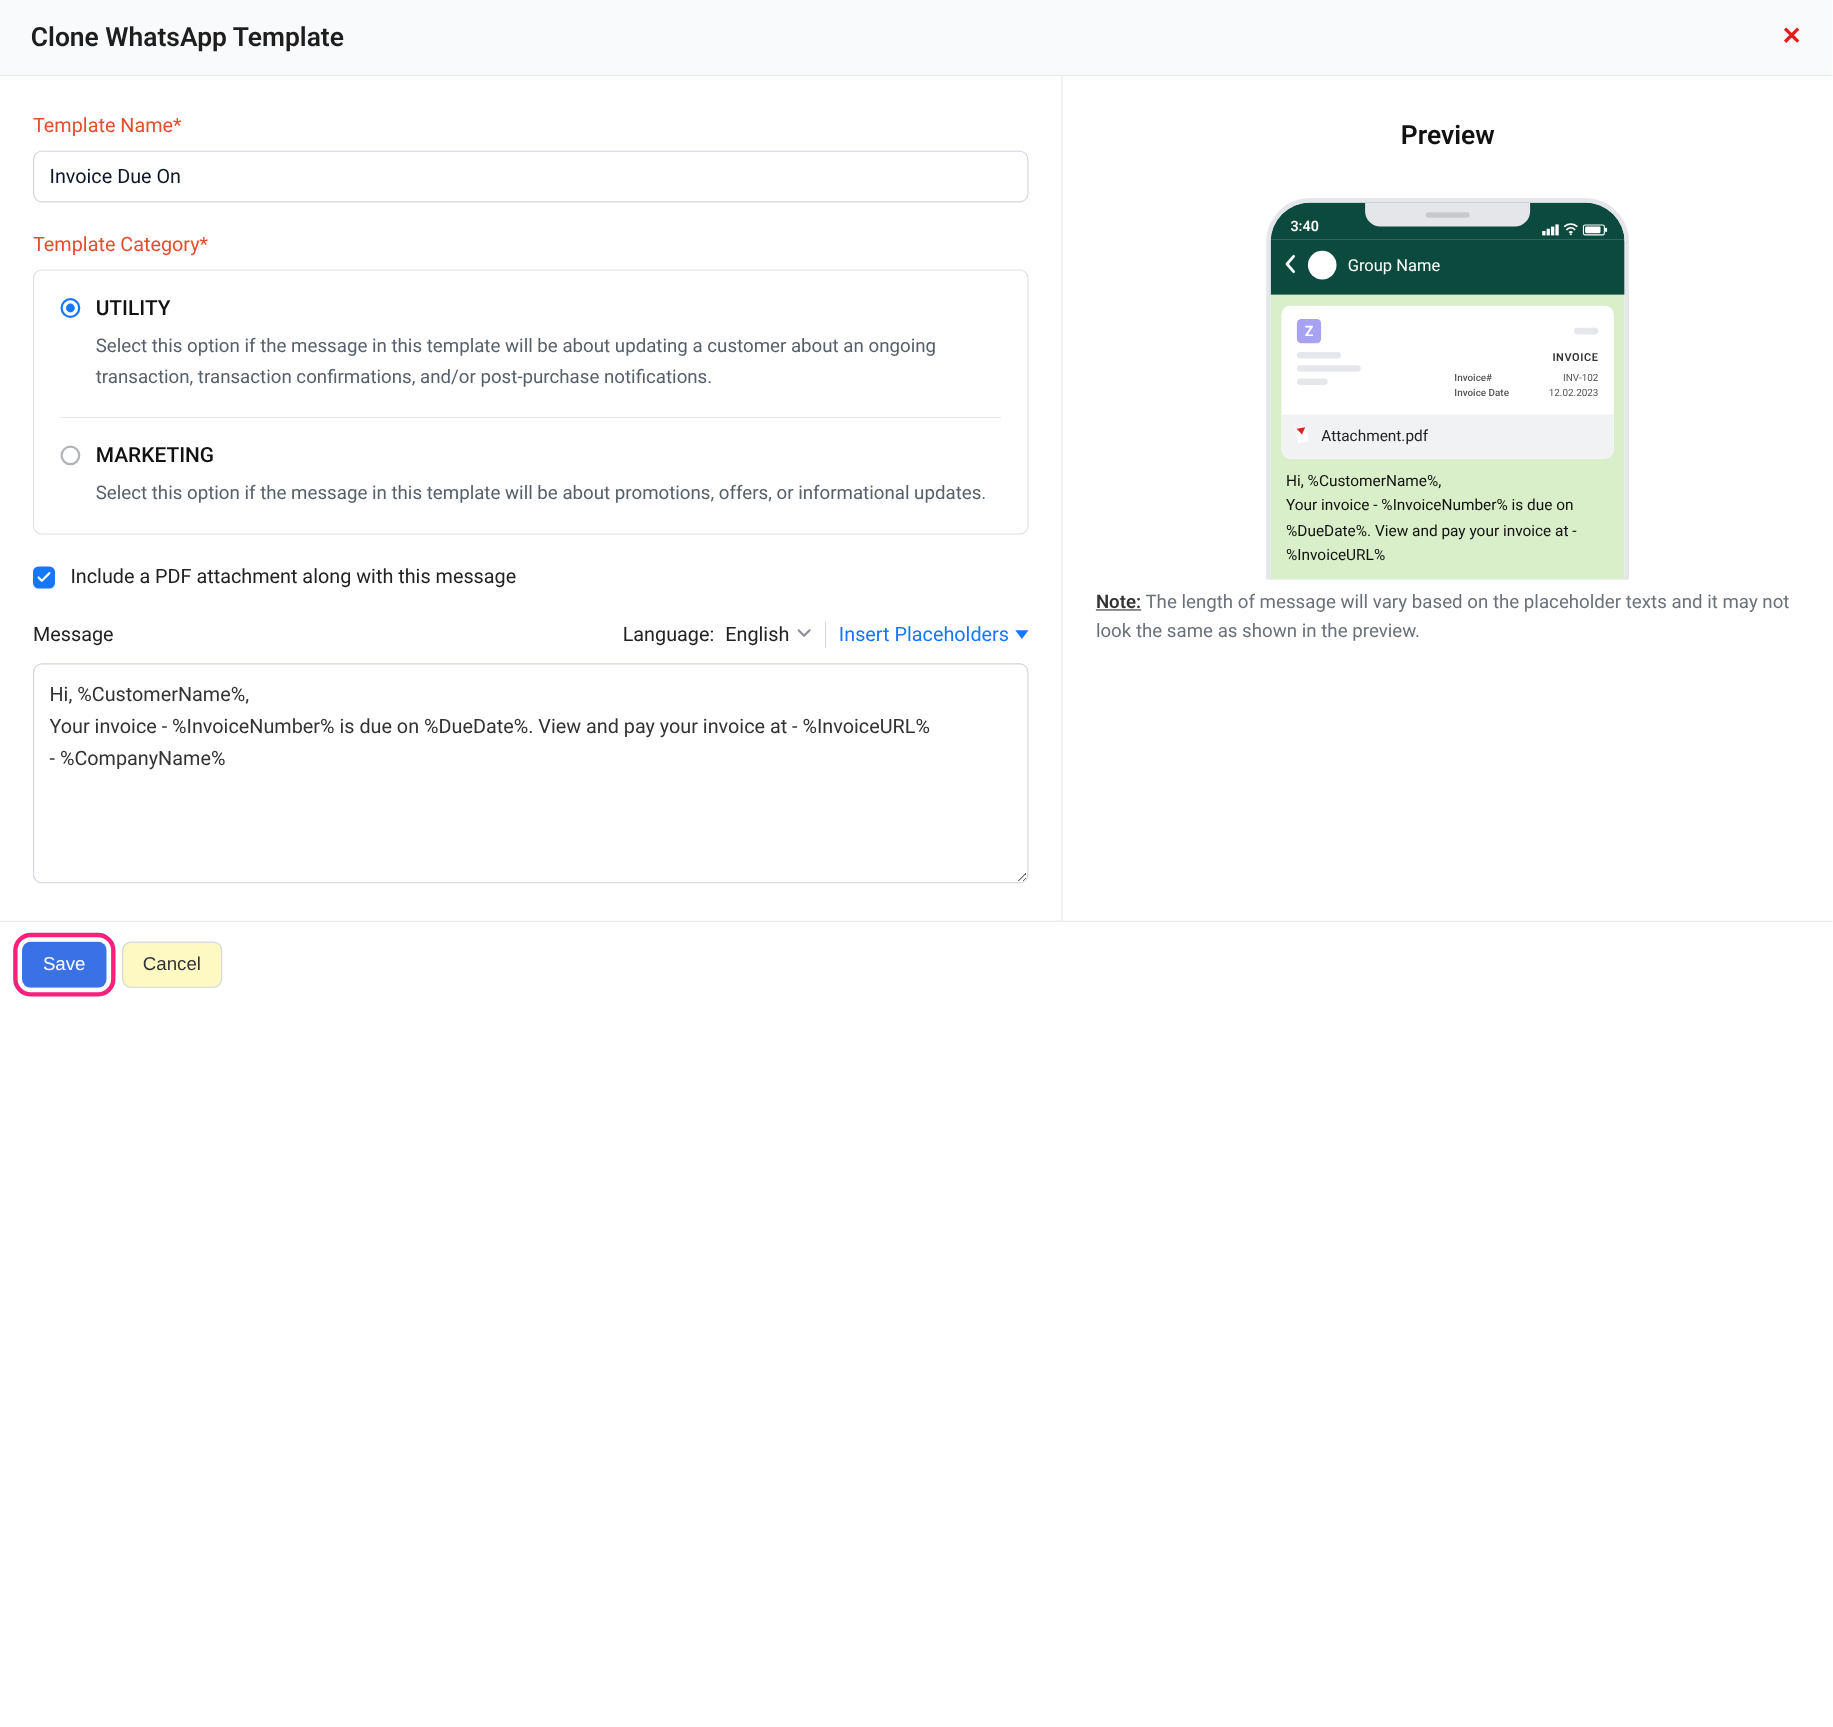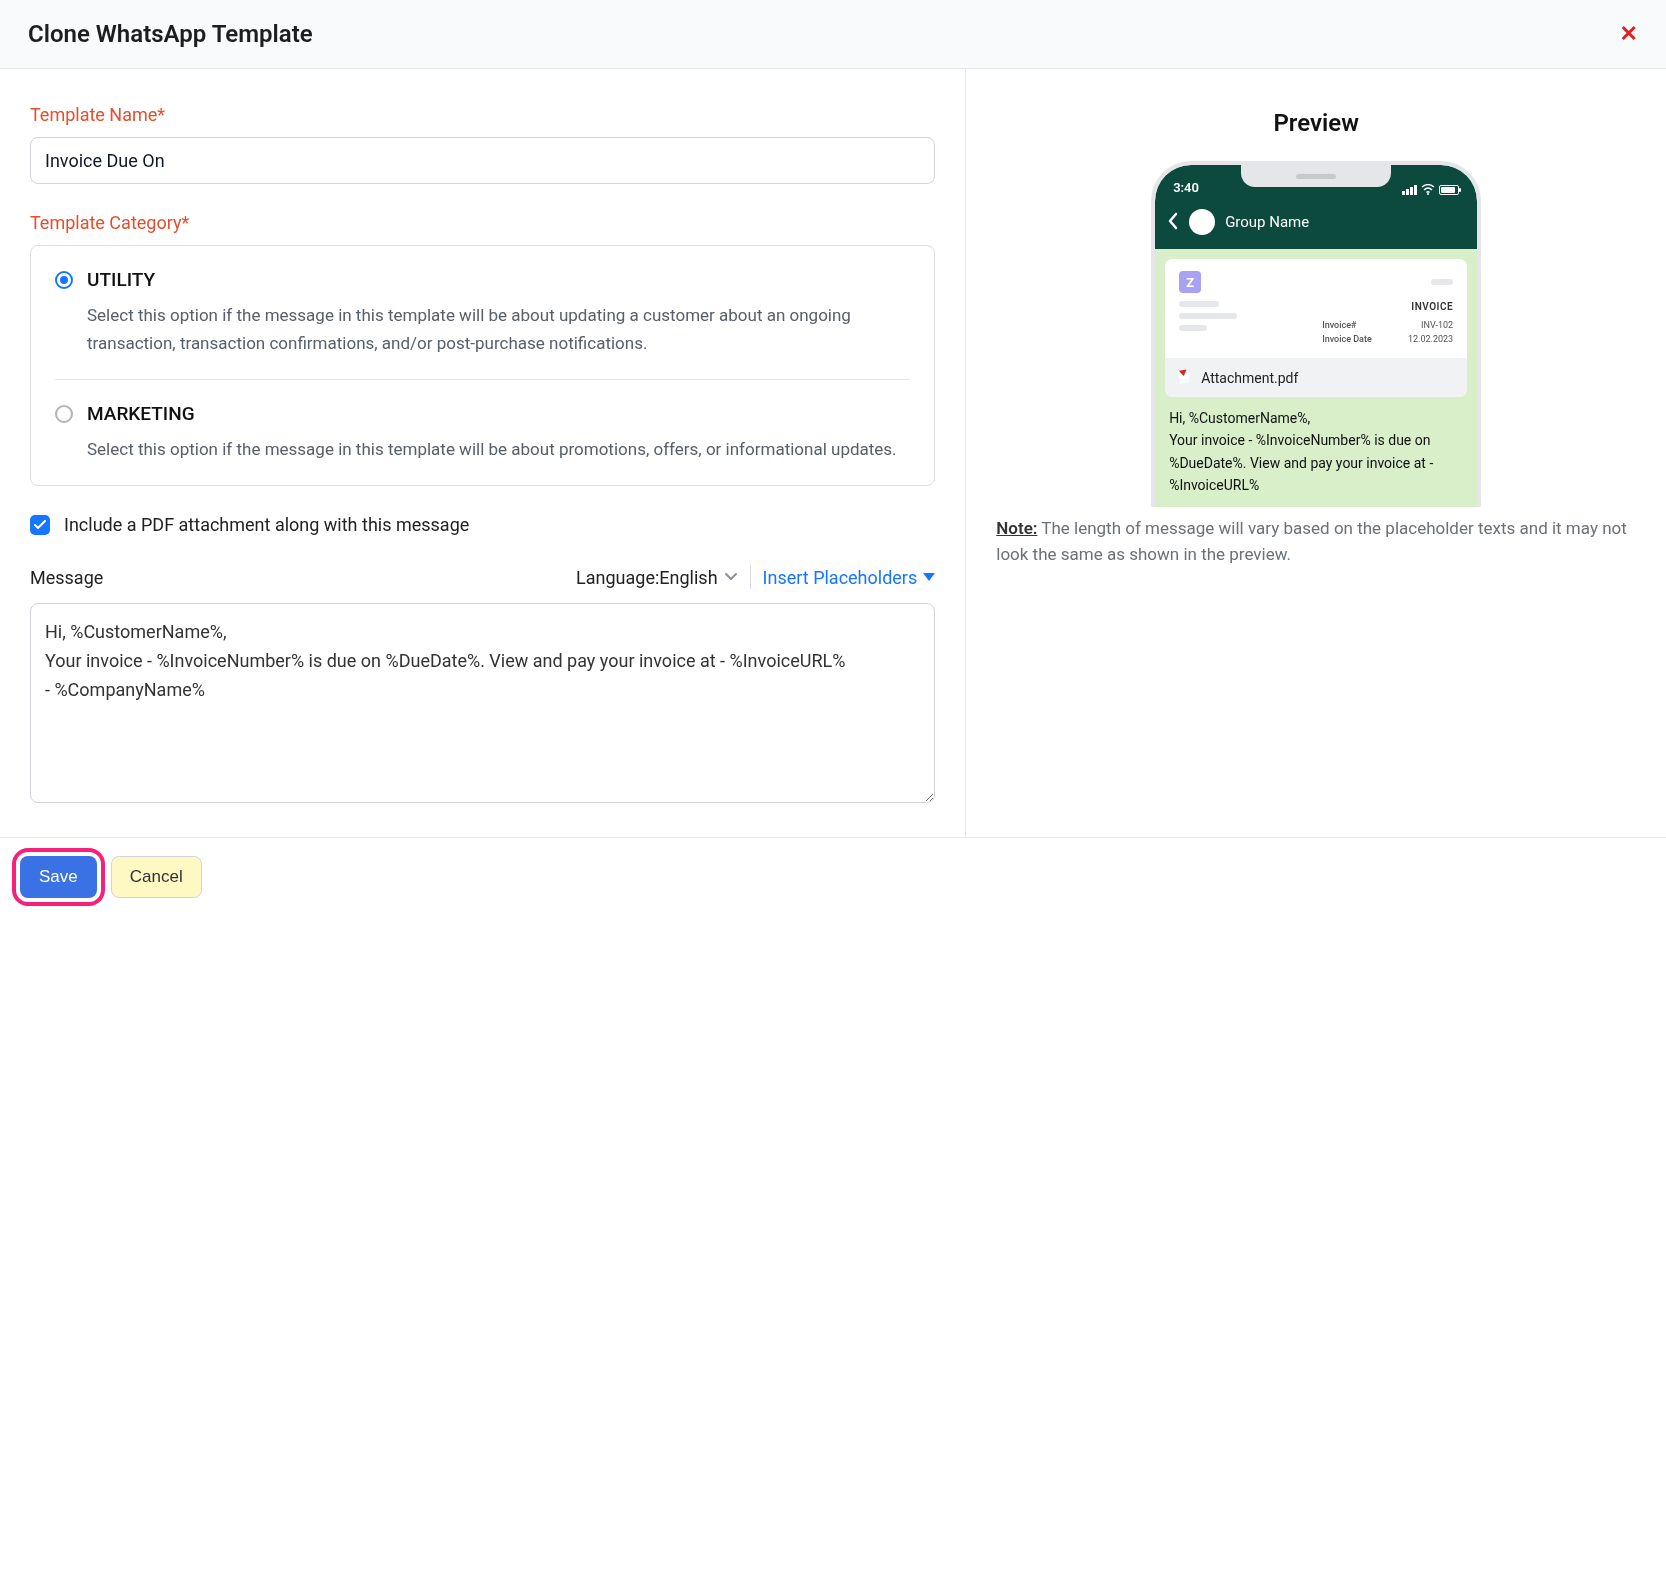--- a/index.html
+++ b/index.html
@@ -144,20 +144,21 @@
       justify-content: space-between;
       flex-wrap: wrap;
     }
     .msg-label {
       font-size: 18px;
       color: #222;
     }
     .lang-group {
       display: inline-flex;
       align-items: center;
+      gap: 10px;
       font-size: 18px;
       color: #222;
     }
     .lang-val {
       display: inline-flex;
       align-items: center;
       gap: 6px;
       cursor: pointer;
     }
     .chev {
@@ -192,21 +193,21 @@
       font-size: 18px;
       color: #333;
       line-height: 1.6;
       font-family: inherit;
       resize: both;
     }
     
     .preview-title {
       font-size: 24px;
       font-weight: 600;
-      margin-bottom: 24px;
+      margin-bottom: 43px;
       color: #111;
     }
     .phone {
       width: 330px;
       border: 4px solid #e4e6e9;
       border-radius: 40px 40px 0 0;
       background: #e4e6e9;
       overflow: hidden;
       border-bottom: none;
     }

